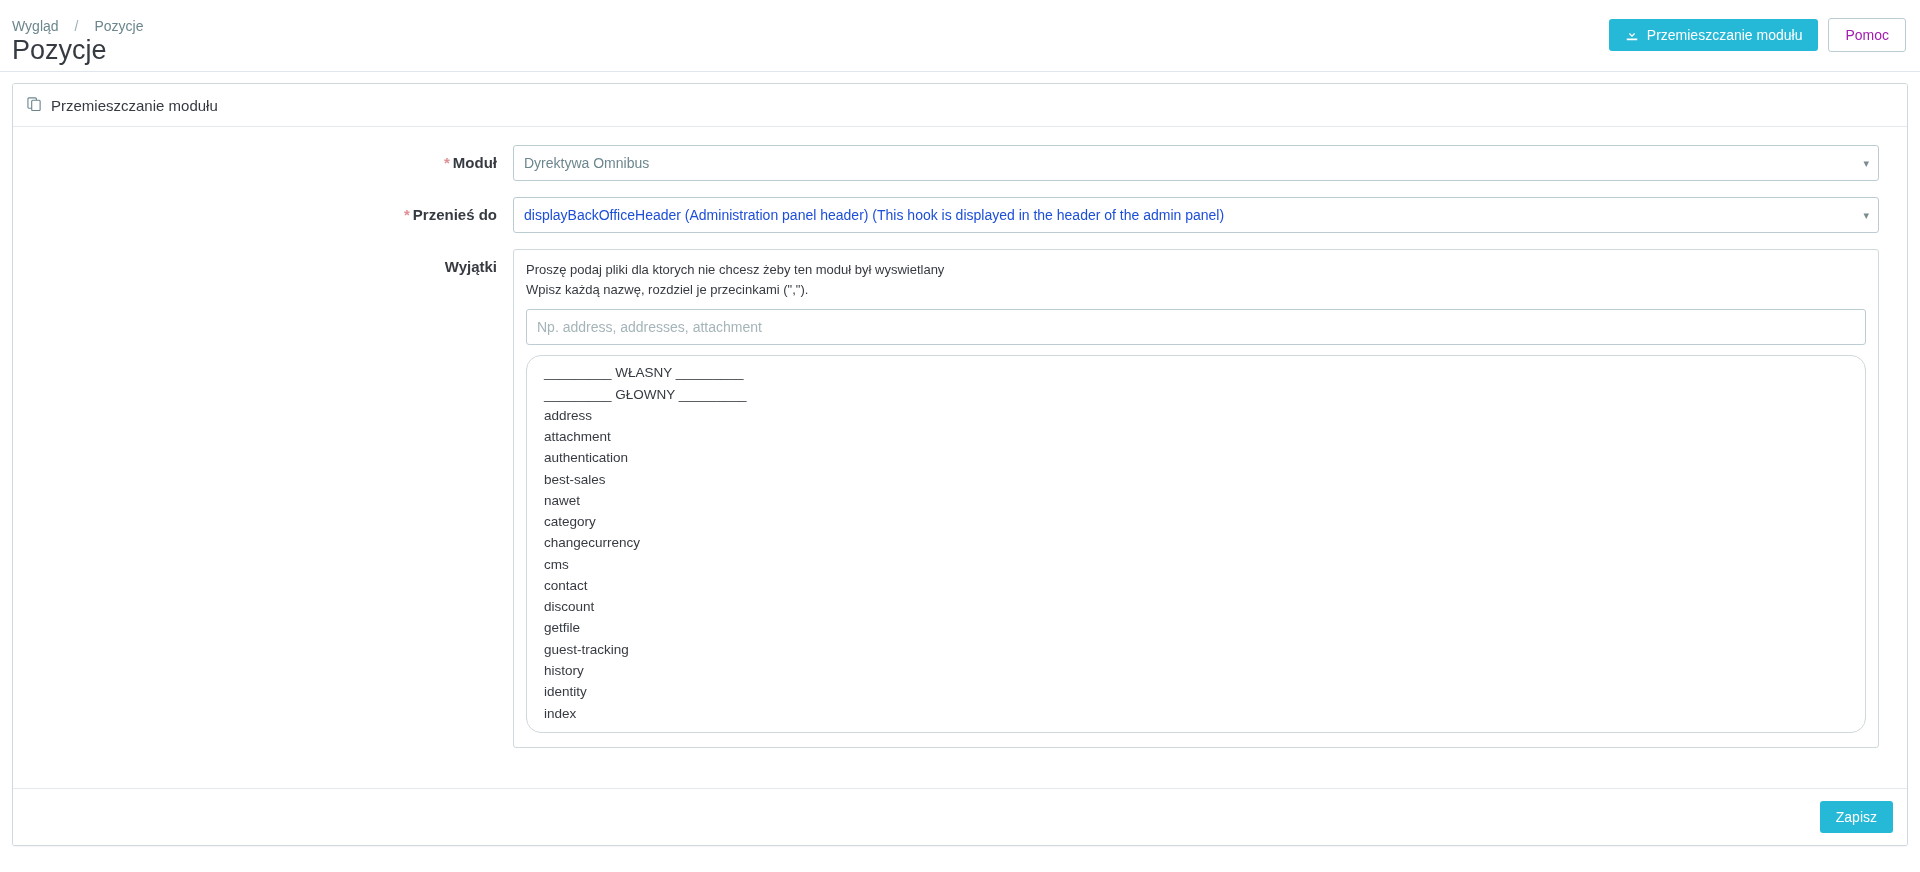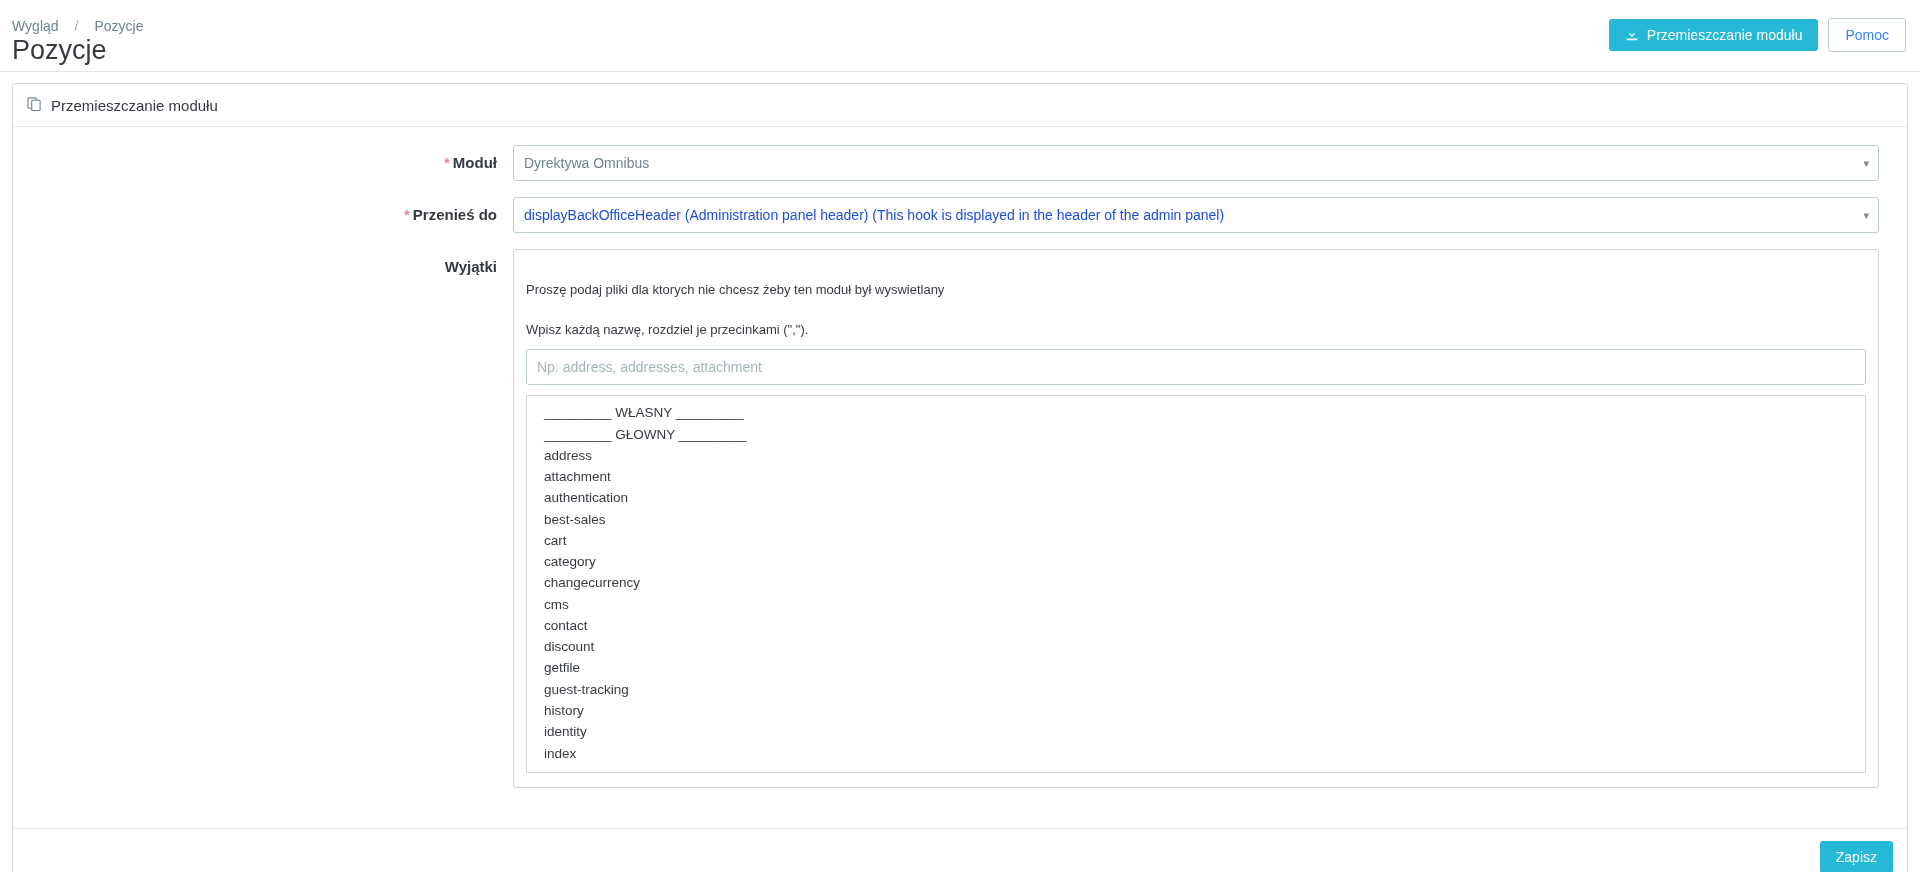--- a/index.html
+++ b/index.html
@@ -64,21 +64,21 @@
     gap: 8px;
     line-height: 1;
     white-space: nowrap;
   }
   .btn-primary {
     background: #25b9d7;
     color: #ffffff;
   }
   .btn-outline {
     background: #ffffff;
-    color: #3b82f6;
+    color: #a21caf;
     border: 1px solid #bbcdd2;
   }
   .btn svg { display: block; }
 
   
   .content {
     padding: 11px 12px 0 12px;
     background: #ffffff;
   }
   .panel {
@@ -167,25 +167,25 @@
     border-radius: 3px;
     background: #ffffff;
     padding: 10px 12px 14px 12px;
   }
   .exceptions-help {
     font-size: 13px;
     color: #363a41;
     line-height: 1.55;
     margin-bottom: 9px;
   }
-  .exceptions-help div { white-space: nowrap; overflow: hidden; text-overflow: ellipsis; margin-top: 20px; }
+  .exceptions-help div { white-space: nowrap; overflow: hidden; text-overflow: ellipsis; }
   .files-list {
     margin-top: 10px;
     border: 1px solid #cfd8dc;
-    border-radius: 0;
+    border-radius: 15px;
     height: 378px;
     overflow-y: scroll;
     background: #ffffff;
     padding: 6px 0 6px 0;
   }
   .files-list::-webkit-scrollbar { width: 12px; }
   .files-list::-webkit-scrollbar-track { background: #f4f6f7; }
   .files-list::-webkit-scrollbar-thumb { background: #c7d0d4; border-radius: 6px; }
   .file-item {
     padding: 2px 14px 2px 17px;
@@ -277,21 +277,21 @@
               <div>Wpisz każdą nazwę, rozdziel je przecinkami (",").</div>
             </div>
             <input class="form-control" type="text" placeholder="Np. address, addresses, attachment" style="">
             <div class="files-list" id="files-list">
                 <div class="file-item">_________ WŁASNY _________</div>
                 <div class="file-item">_________ GŁOWNY _________</div>
                 <div class="file-item">address</div>
                 <div class="file-item">attachment</div>
                 <div class="file-item">authentication</div>
                 <div class="file-item">best-sales</div>
-                <div class="file-item">cart</div>
+                <div class="file-item">nawet</div>
                 <div class="file-item">category</div>
                 <div class="file-item">changecurrency</div>
                 <div class="file-item">cms</div>
                 <div class="file-item">contact</div>
                 <div class="file-item">discount</div>
                 <div class="file-item">getfile</div>
                 <div class="file-item">guest-tracking</div>
                 <div class="file-item">history</div>
                 <div class="file-item">identity</div>
                 <div class="file-item">index</div>

